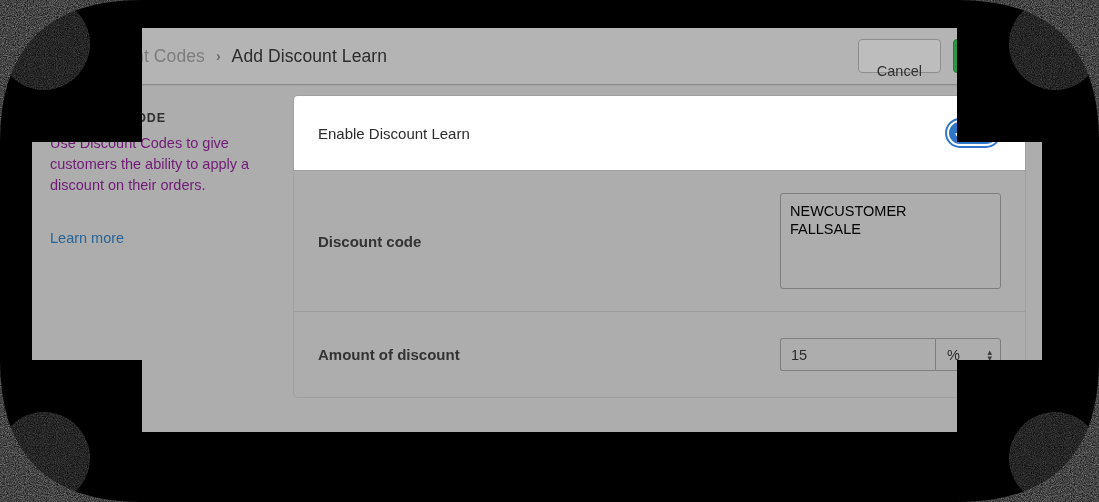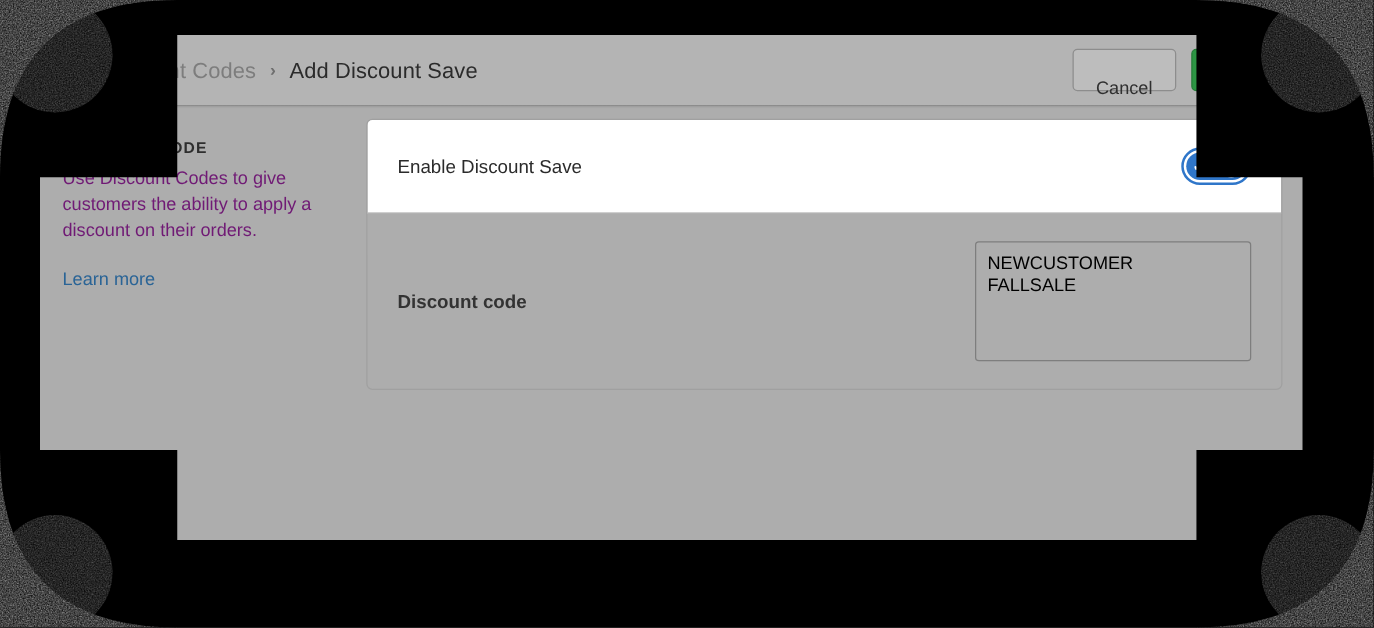--- a/index.html
+++ b/index.html
@@ -137,21 +137,21 @@
     color: #2e2e2e;
     margin-bottom: 8px;
   }
   .side-desc {
     font-size: 14.5px;
     line-height: 21px;
     color: #701a75;
   }
   .side-link {
     display: inline-block;
-    margin-top: 20px;
+    margin-top: 34px;
     font-size: 14.5px;
     color: #2A6496;
     cursor: pointer;
   }
 
   
   #main {
     flex: 1 1 auto;
     padding: 10px 16px 0 0;
     box-sizing: border-box;
@@ -337,42 +337,42 @@
       <span class="brand-icon">
         <svg width="22" height="16" viewBox="0 0 22 16">
           <path d="M1 3 A7 7 0 0 1 1 13 L1 3 Z M3.2 1 A7.6 7.6 0 0 1 3.2 15 L3.2 1 Z" fill="#1F2A44"></path>
           <rect x="6.6" y="0.5" width="1.8" height="15" rx="0.9" fill="#1F2A44"></rect>
           <path d="M10.5 1.5 A7 7 0 0 1 10.5 14.5 A6.4 6.4 0 0 0 16.5 8 A6.4 6.4 0 0 0 10.5 1.5 Z" fill="#1F2A44"></path>
         </svg>
       </span>
 
       <span class="crumb-link">Discount Codes</span>
       <span class="crumb-sep">›</span>
-      <span class="crumb-current">Add Discount Save</span>
+      <span class="crumb-current">Add Discount Learn</span>
 
       <span class="header-spacer"></span>
 
       <button class="btn btn-cancel">Cancel</button>
       <button class="btn btn-save">Save</button>
     </div>
 
     <div id="body">
 
       <div id="sidebar">
         <div class="side-title">DISCOUNT CODE</div>
         <div class="side-desc">Use Discount Codes to give customers the ability to apply a discount on their orders.</div>
         <a class="side-link">Learn more</a>
       </div>
 
       <div id="main">
         <div class="card">
 
           <div class="card-top">
             <div class="row" style="min-height:74px;">
-              <div class="row-label-plain">Enable Discount Save</div>
+              <div class="row-label-plain">Enable Discount Learn</div>
               <div class="row-field">
                 <div class="toggle-wrap">
                   <div class="toggle">
                     <span class="toggle-check">✓</span>
                     <span class="toggle-knob">
                       <i class="knob-dot"></i>
                         <i class="knob-dot"></i>
                         <i class="knob-dot"></i>
                     </span>
                   </div>
@@ -382,19 +382,32 @@
           </div>
 
           <div class="row" style="min-height:140px;">
             <div class="row-label">Discount code</div>
             <div class="row-field">
               <textarea class="codes-area" placeholder="" style="">NEWCUSTOMER
 FALLSALE</textarea>
             </div>
           </div>
 
+          <div class="row" style="min-height:86px;">
+            <div class="row-label">Amount of discount</div>
+            <div class="row-field">
+              <input class="num-input" type="text" value="15" style="">
+              <div class="unit-select">
+                <span>%</span>
+                <span class="stepper">
+                  <span>▴</span>
+                  <span>▾</span>
+                </span>
+              </div>
+            </div>
+          </div>
 
         </div>
       </div>
 
     </div>
   </div>
 </div>
 
 </body></html>

